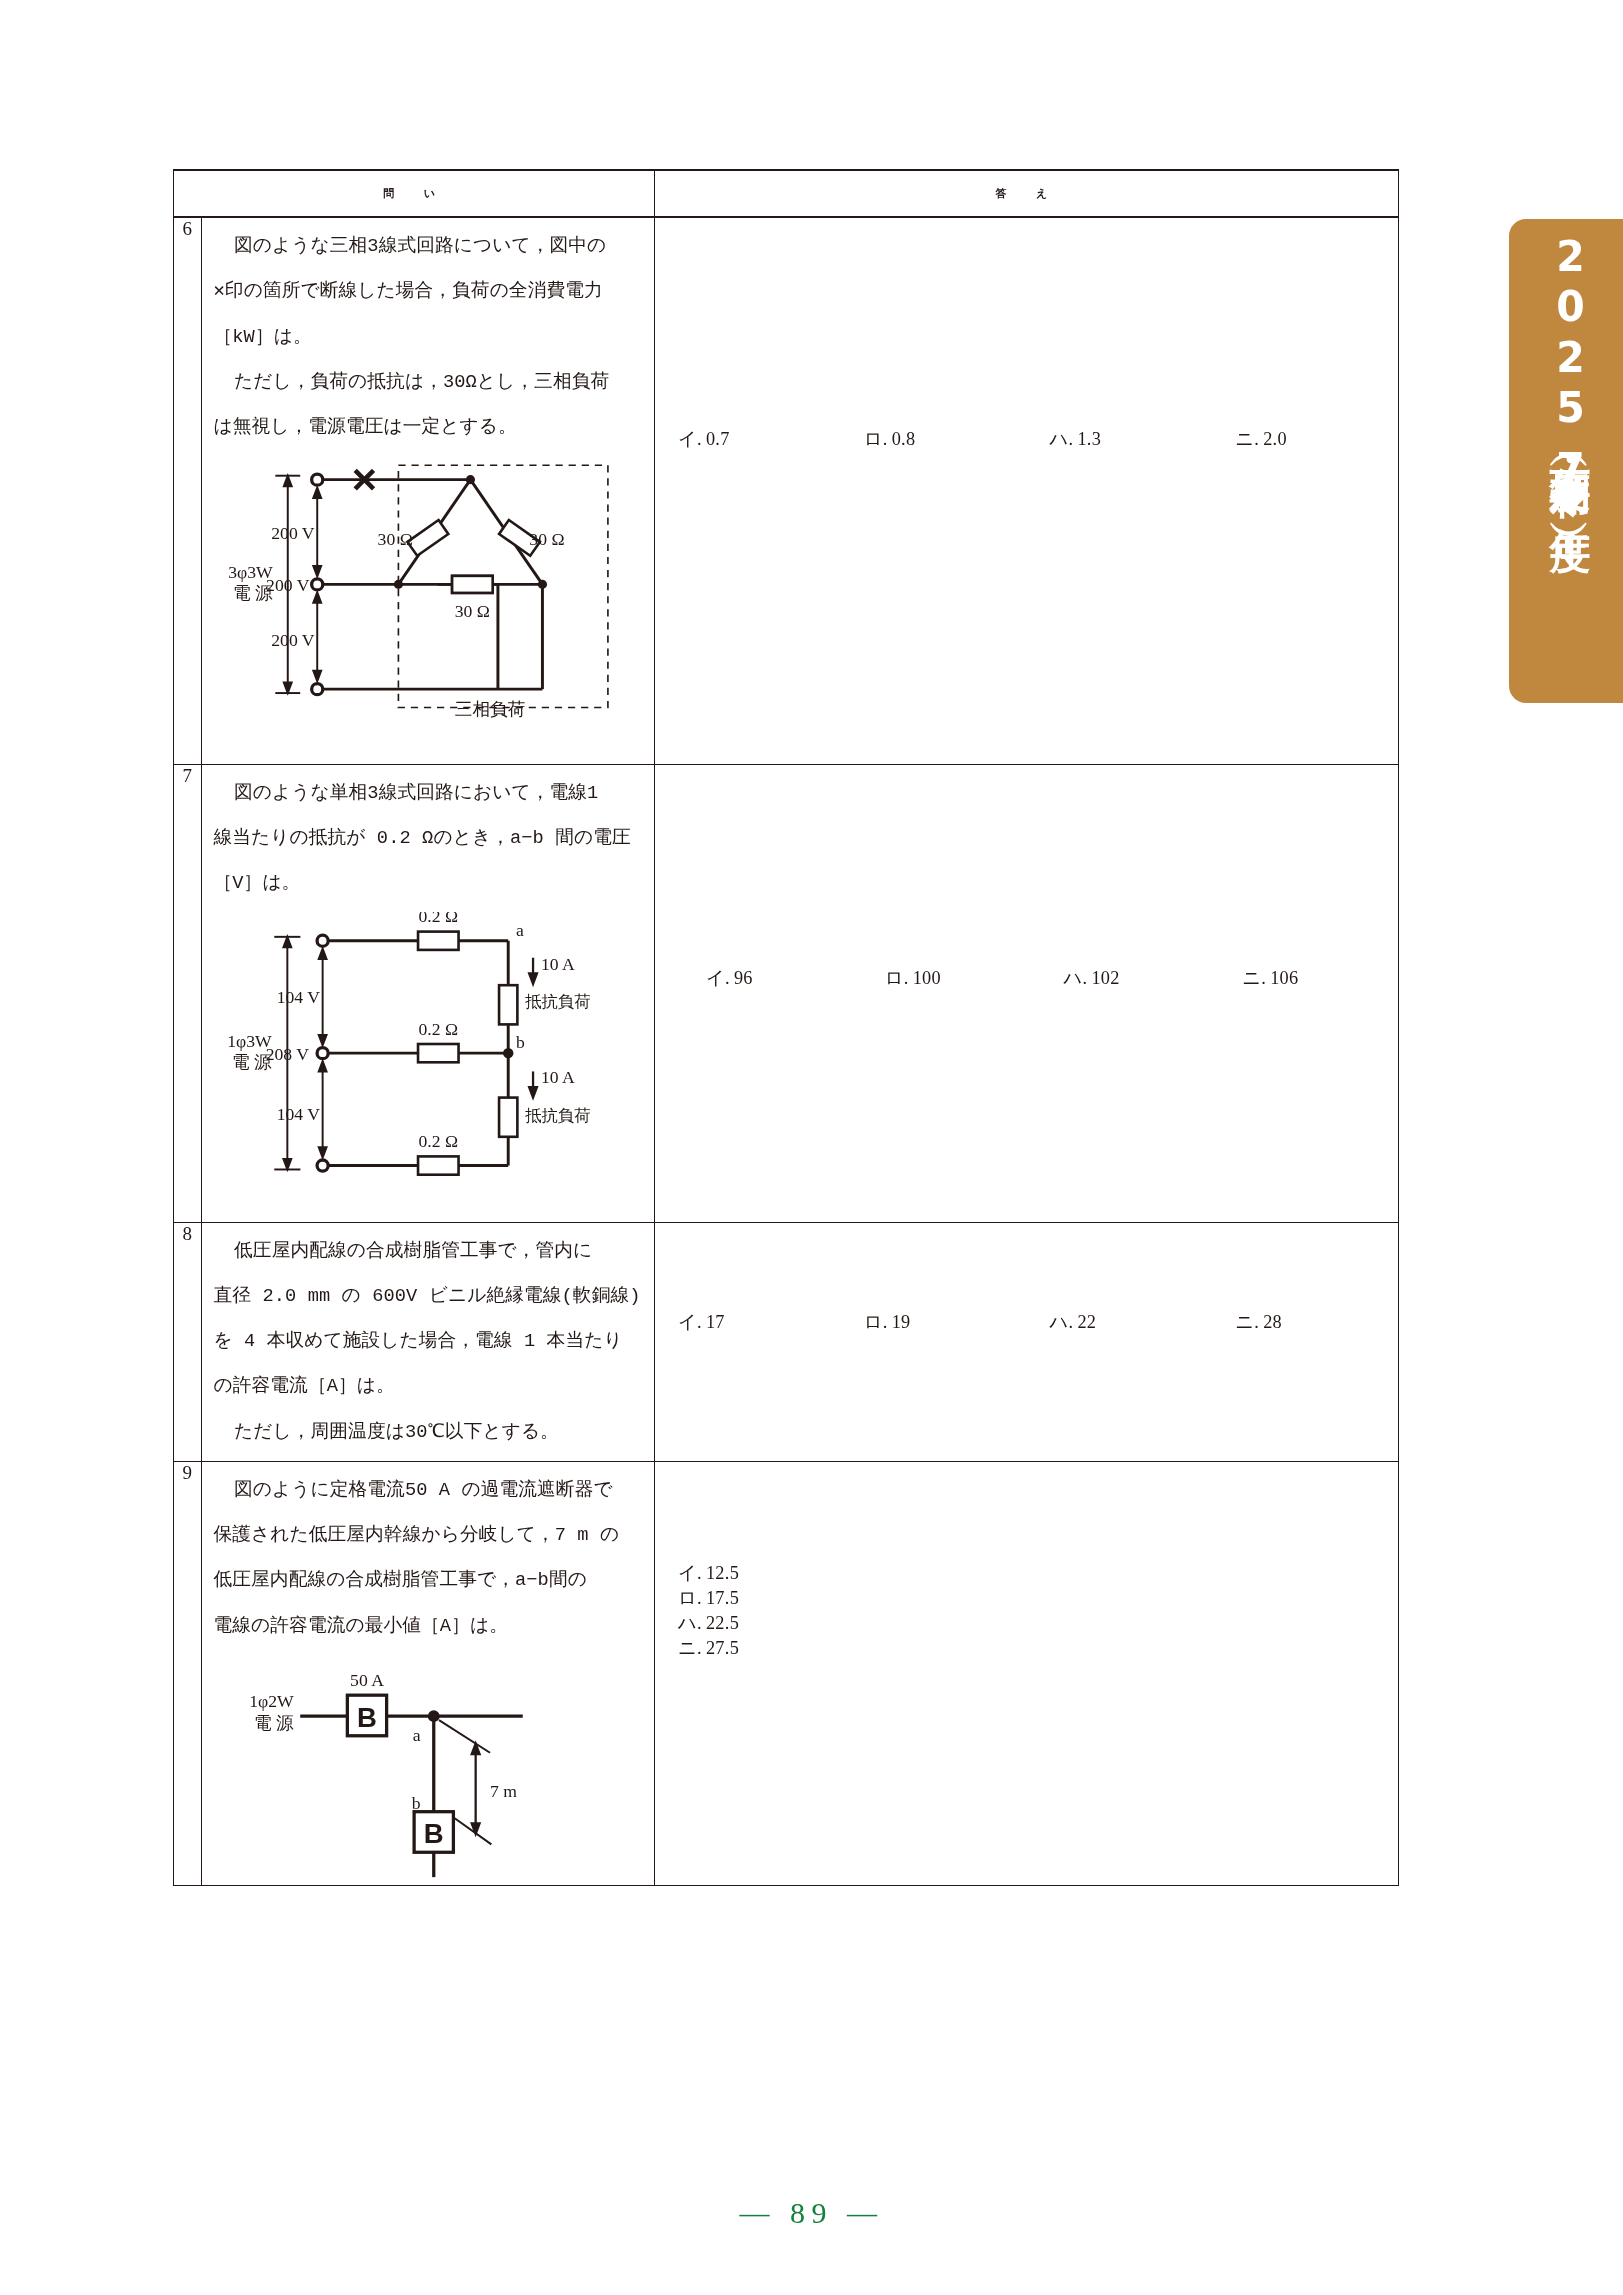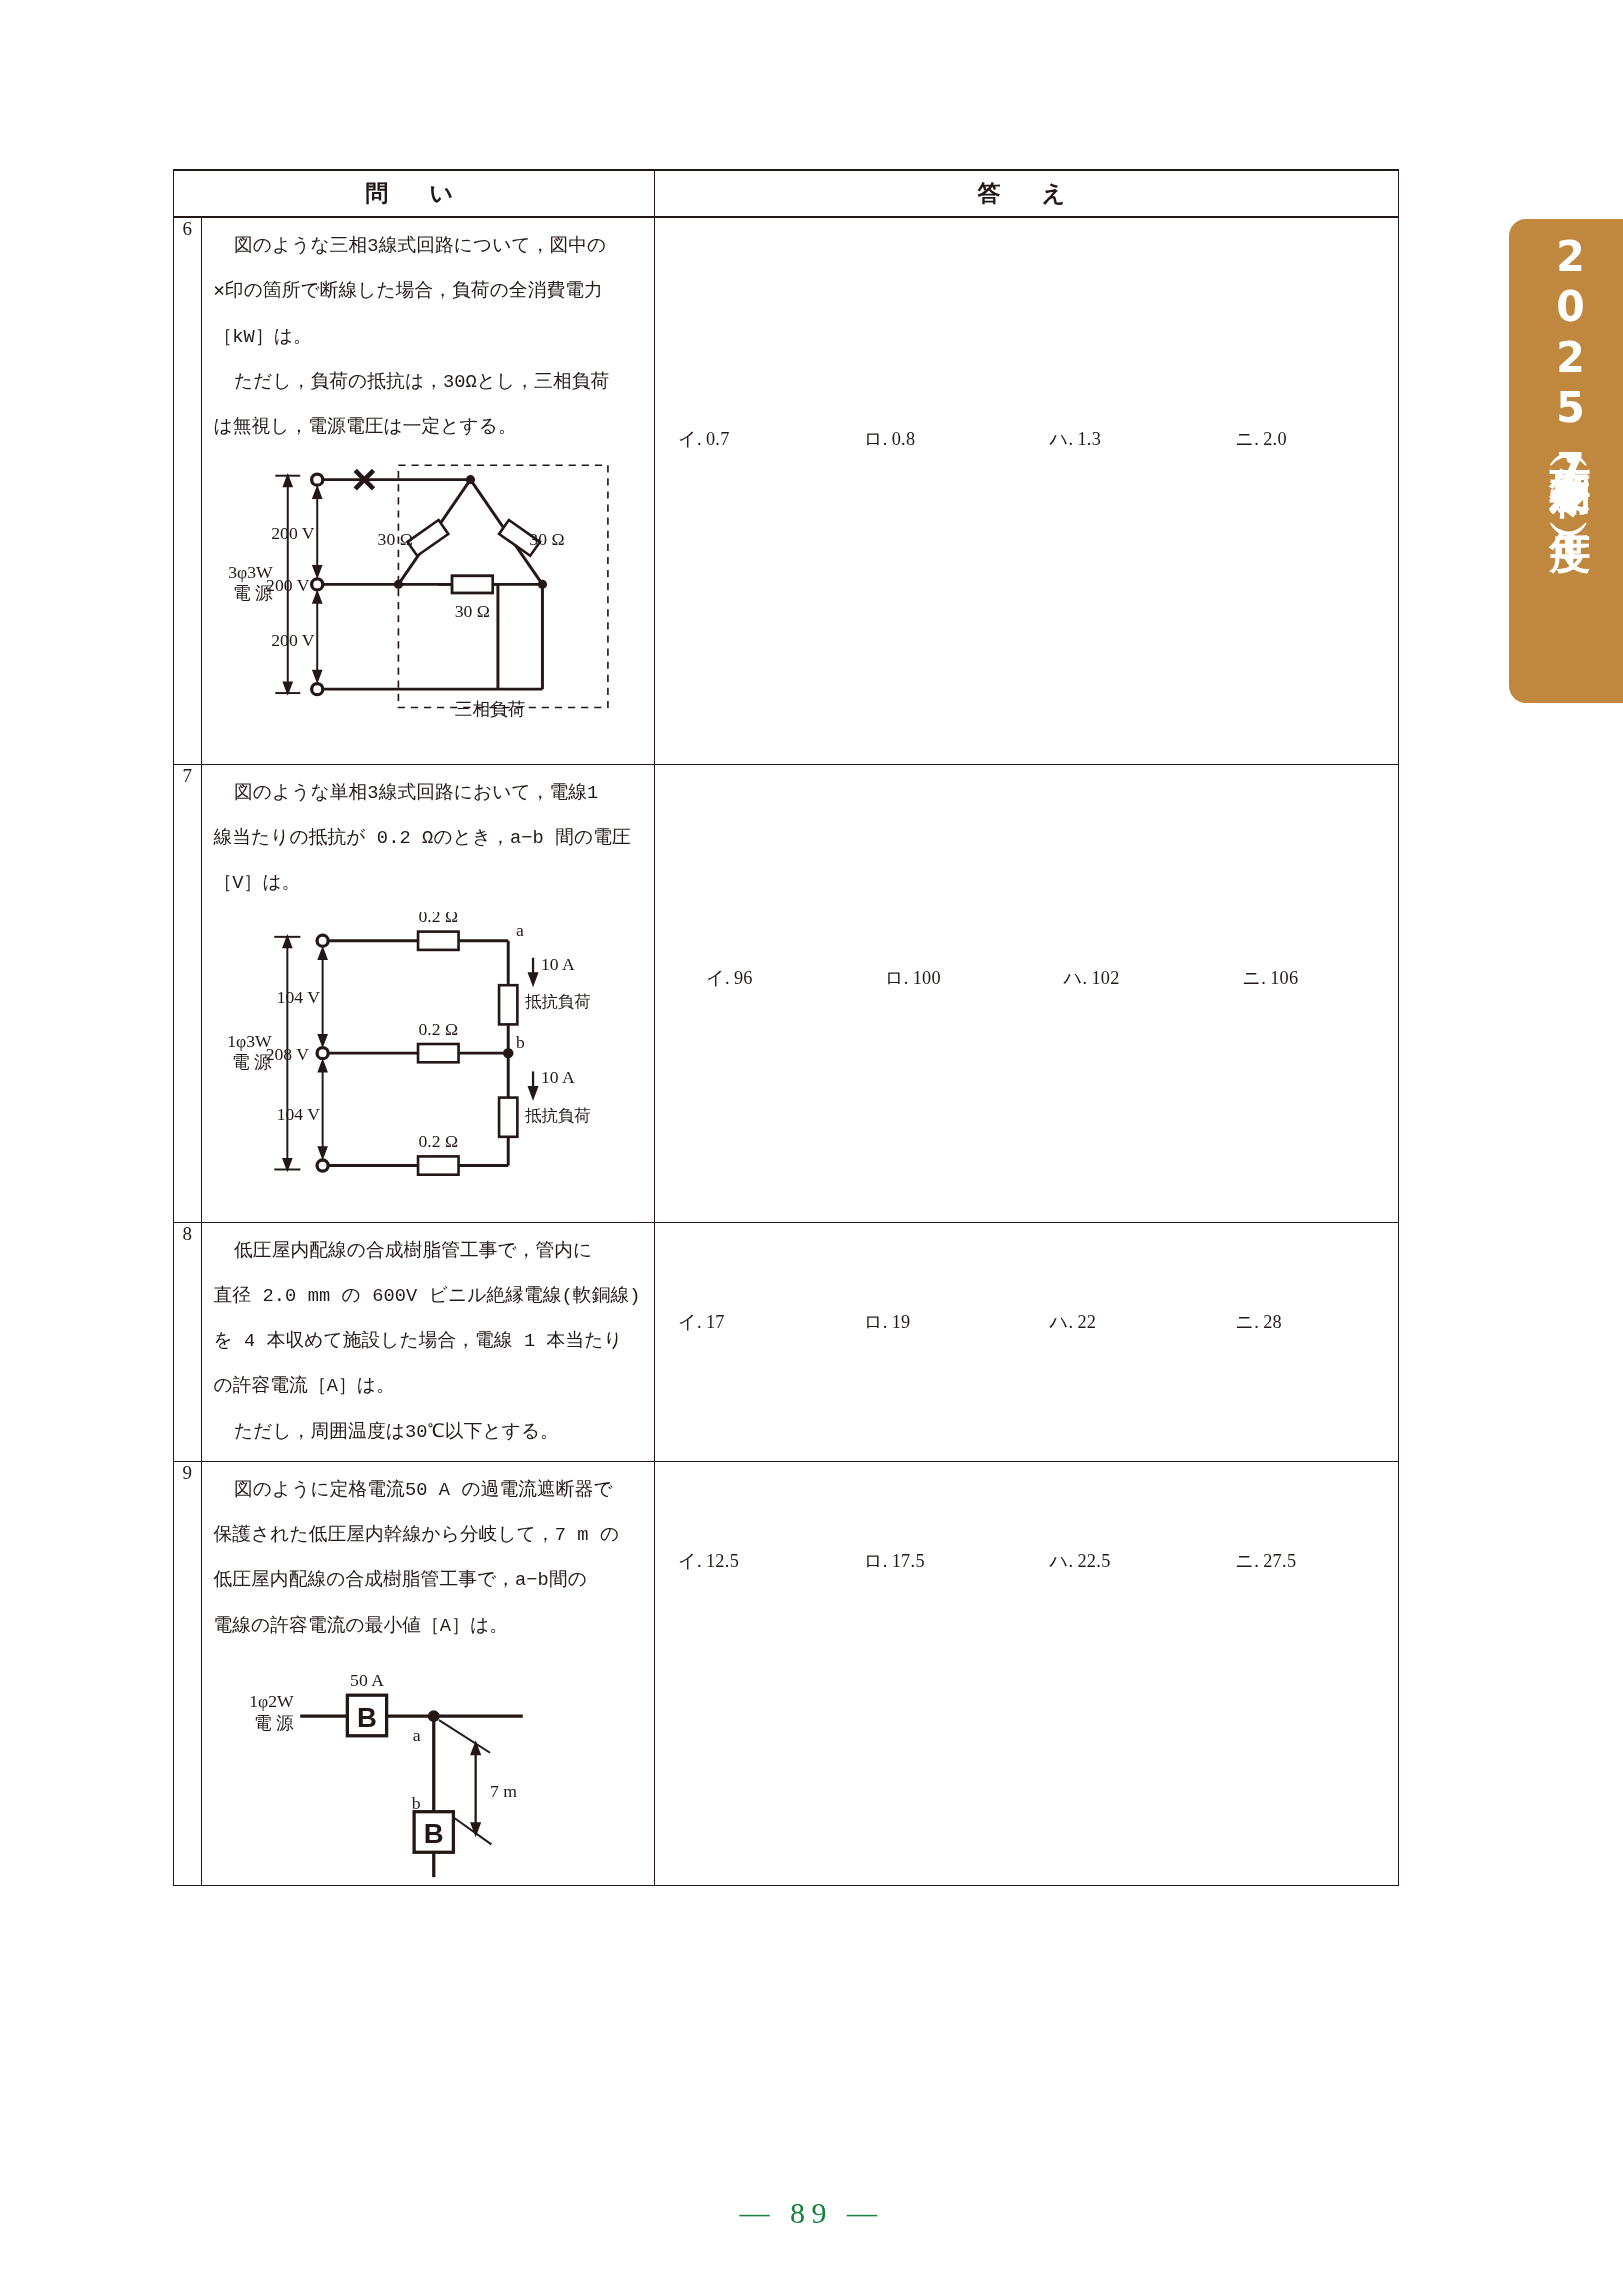--- a/index.html
+++ b/index.html
@@ -31,21 +31,21 @@
     border-collapse:collapse;table-layout:fixed;
   }
   .tbl td,.tbl th{border:0.7px solid #231815;padding:0;vertical-align:top;}
   .col-no{width:27.5px;}
   .col-q{width:453px;}
   .col-a{width:744px;}
 
   .hdr{height:45px;border-top:2.6px solid #231815 !important;border-bottom:2px solid #231815 !important;}
   .hdr-inner{
     display:flex;align-items:center;justify-content:center;height:45px;
-    font-size:23px;letter-spacing:9.2px;
+    font-size:11px;letter-spacing:9.2px;
   }
   .hdr-q{border-right:0.7px solid #231815;}
 
   .qno{
     text-align:center;font-size:19px;padding-top:18.3px;
     font-family:"Liberation Serif",serif;
   }
   .qcell{padding:15.7px 17px 11.8px 17px;}
   .acell{padding:0;position:relative;}
 
@@ -396,21 +396,21 @@
               <text x="140" y="58" font-family="Liberation Serif, serif" font-size="27" fill="#231815" text-anchor="end">1φ2W</text>
               <text x="140" y="92" font-family="Liberation Serif, serif" font-size="27" fill="#231815" text-anchor="end">電 源</text>
               <text x="252" y="26" font-family="Liberation Serif, serif" font-size="27" fill="#231815" text-anchor="middle">50 A</text>
               <text x="334" y="110" font-family="Liberation Serif, serif" font-size="27" fill="#231815" text-anchor="end">a</text>
               <text x="334" y="214" font-family="Liberation Serif, serif" font-size="27" fill="#231815" text-anchor="end">b</text>
               <text x="440" y="196" font-family="Liberation Serif, serif" font-size="27" fill="#231815">7 m</text>
             </svg>
           </div>
         </td>
         <td class="acell">
-          <div class="opts" style="top:86px;">
+          <div class="opts" style="top:98px;flex-direction:column;">
             <div class="opt">
               <span class="lbl">イ.</span><span>12.5</span>
             </div>
             <div class="opt">
               <span class="lbl">ロ.</span><span>17.5</span>
             </div>
             <div class="opt">
               <span class="lbl">ハ.</span><span>22.5</span>
             </div>
             <div class="opt">

